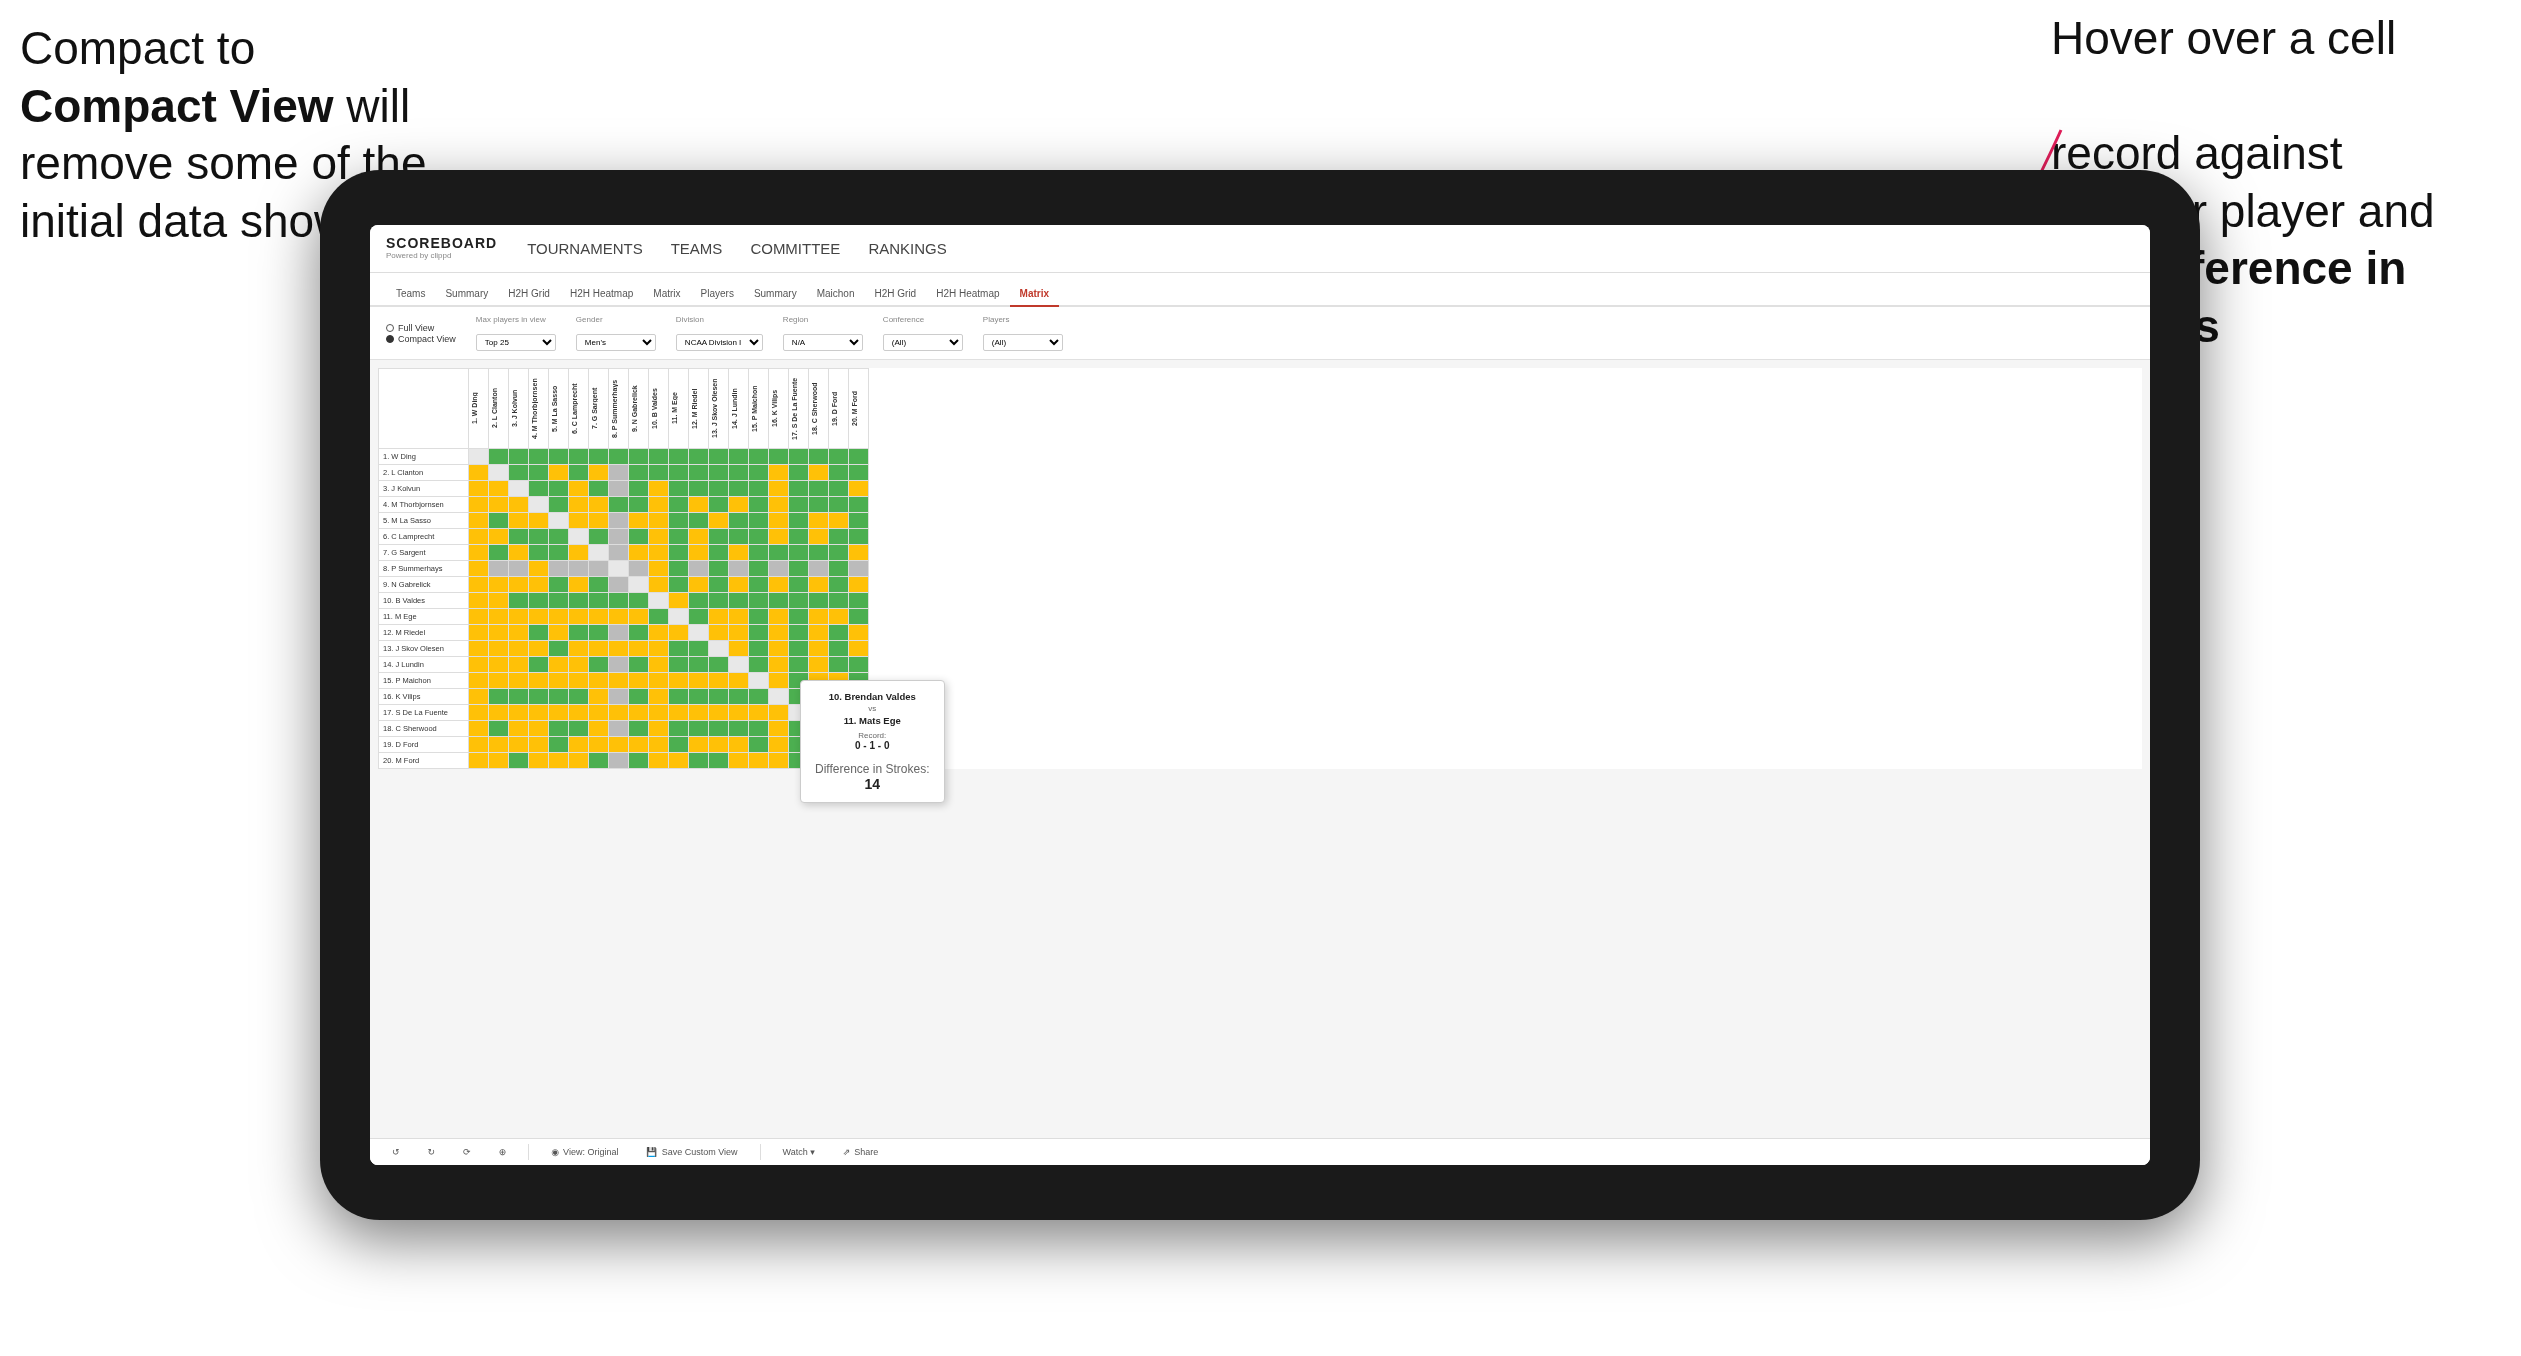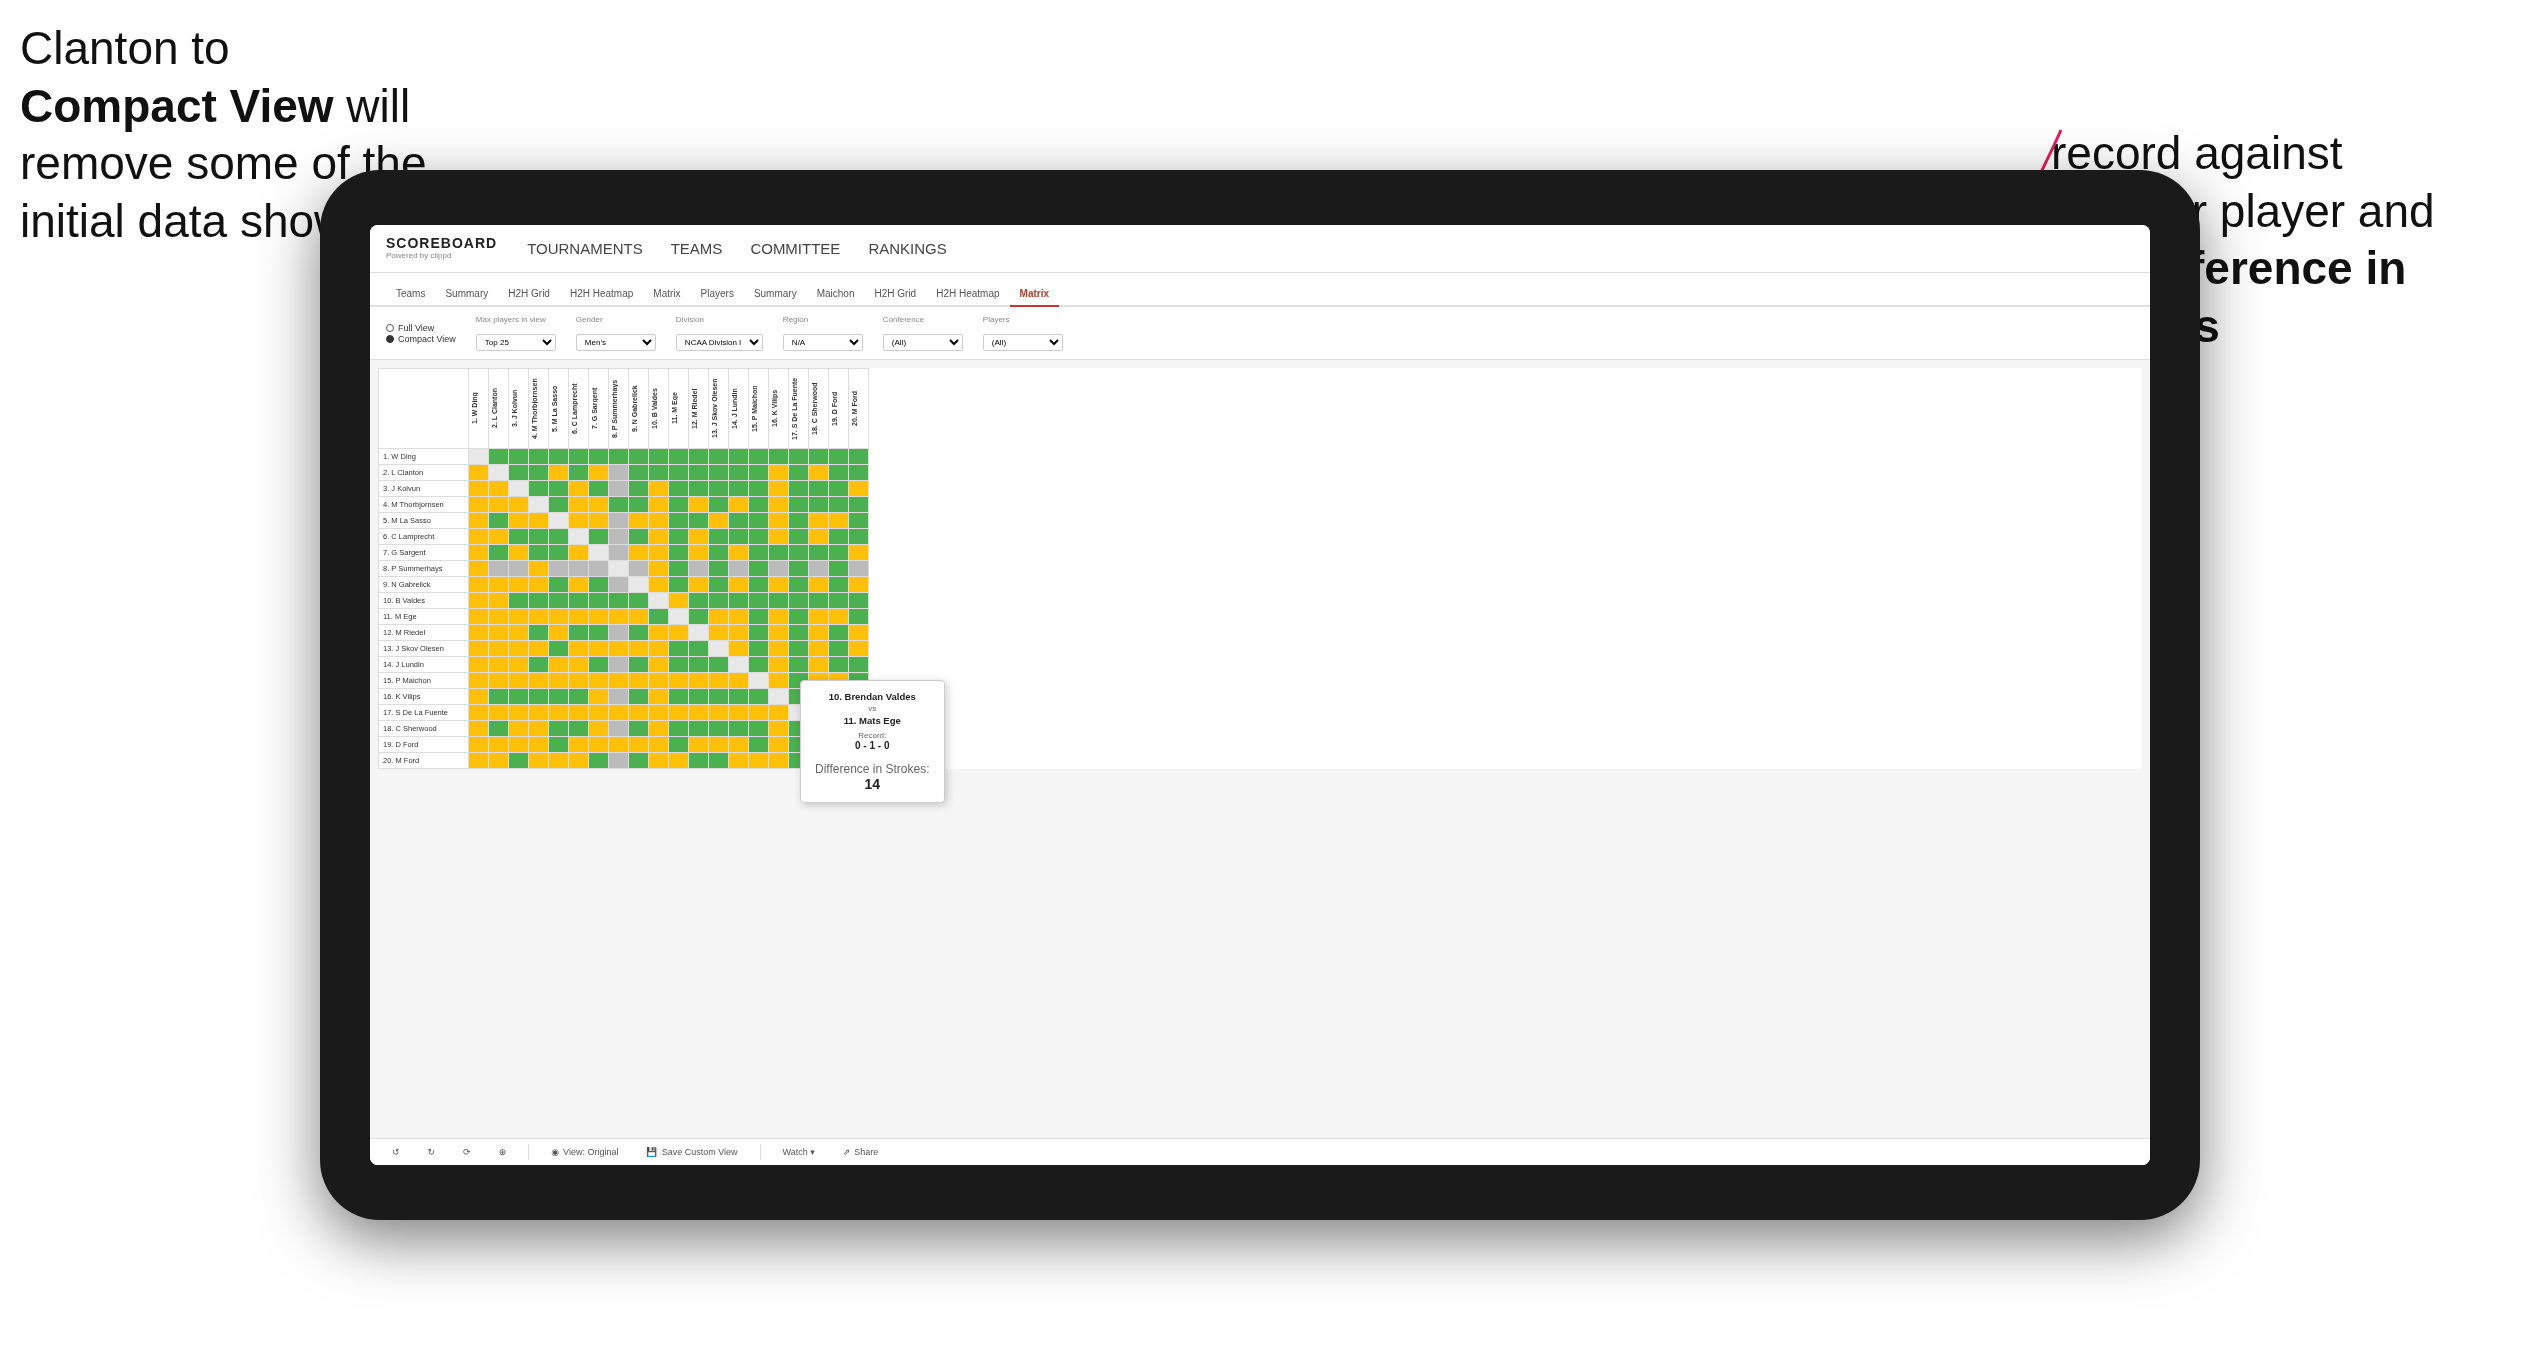--- a/index.html
+++ b/index.html
@@ -327,28 +327,28 @@
 
     
     svg.arrow-svg {
       overflow: visible;
     }
   </style>
 </head>
 <body>
 
 <div class="annotation-left">
-  <span>Clanton to</span><br>
+  <span>Compact to</span><br>
   <strong>Compact View</strong><span> will</span><br>
   <span>remove some of the</span><br>
   <span>initial data shown</span>
 </div>
 
 <div class="annotation-right">
-  <br>
+  <span>Hover over a cell</span><br>
   <br>
   <span>record against</span><br>
   <span>another player and</span><br>
   <span>the </span><strong>Difference in</strong><br>
   <strong>Strokes</strong>
 </div>
 
 <svg class="arrow-svg" style="position:absolute;top:200px;left:270px;width:250px;height:160px;">
   <defs>
     <marker id="arrowhead-left" markerWidth="8" markerHeight="6" refX="8" refY="3" orient="auto">

